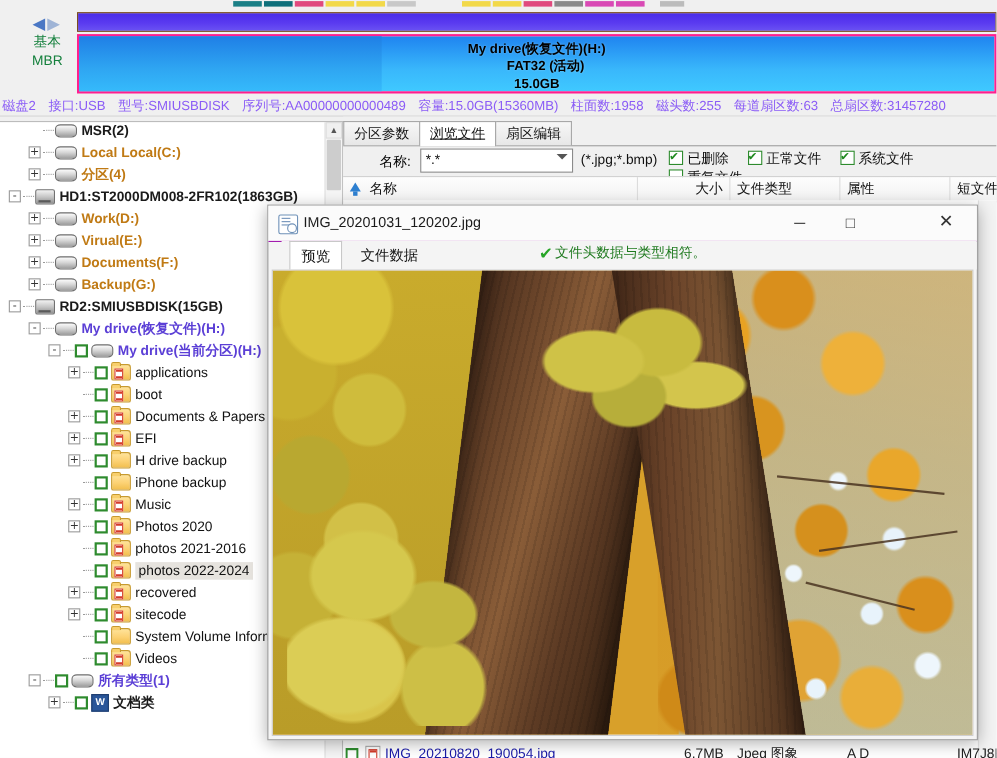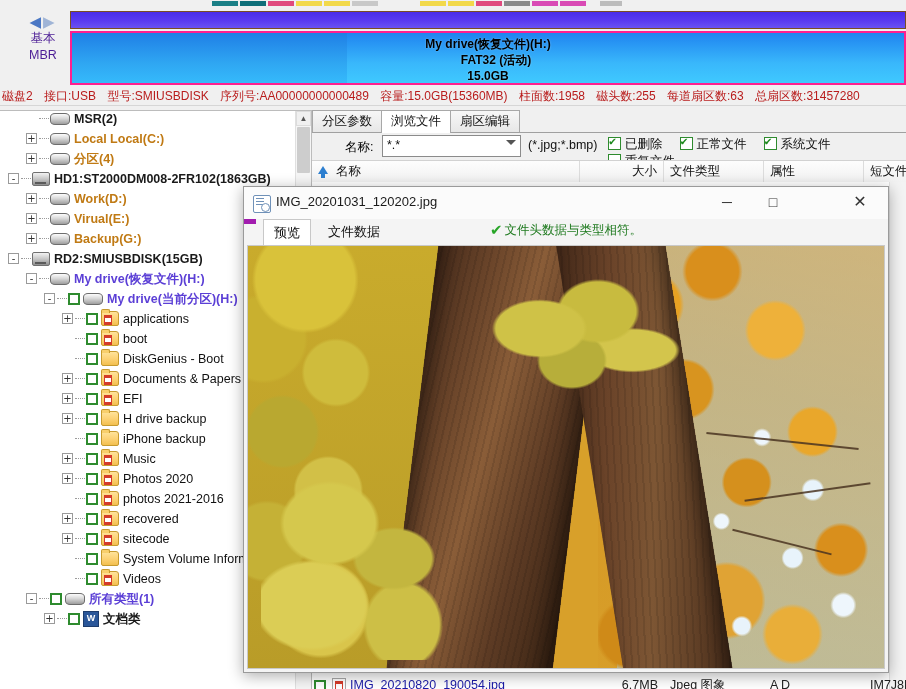--- a/index.html
+++ b/index.html
@@ -23,21 +23,21 @@
   
   .diskmap {
     position: absolute; left: 0; top: 8px; width: 906px; height: 78px;
     background: #f0f0f0;
   }
   .disk-label {
     position: absolute; left: 12px; top: 6px; width: 62px;
     text-align: center; font-size: 12px; color: #1a1a1a;
   }
   .nav-arrows { font-size: 15px; letter-spacing: 2px; color: #4a77c4; line-height: 16px; }
-  .disk-label .lab { display: block; line-height: 17px; font-size: 12.5px; color:#4c1d95;}
+  .disk-label .lab { display: block; line-height: 17px; font-size: 12.5px; color:#15803d;}
 
   .part-strip-top {
     position: absolute; left: 70px; top: 3px; right: 0; height: 18px;
     background: linear-gradient(180deg,#4a2ce8 0%, #5a3af0 55%, #6a52f2 100%);
     border: 1px solid #7a4d22;
     box-sizing: border-box;
   }
   .part-strip-main {
     position: absolute; left: 70px; top: 23px; right: 0; height: 54px;
     border: 2px solid #ff1f8f;
@@ -52,21 +52,21 @@
     position: absolute; left: 0; right: 0; top: 3px;
     text-align: center; color: #000; font-weight: bold; font-size: 12px;
     line-height: 16px; text-shadow: 0 0 2px rgba(255,255,255,.35);
   }
   .part-text .l2 { font-weight: bold; padding-left: 16px; }
   .part-text .l3 { font-weight: bold; }
 
   
   .diskinfo {
     position: absolute; left: 0; top: 86px; width: 906px; height: 20px;
-    background: #f0f0f0; font-size: 12px; color: #b91c1c;
+    background: #f0f0f0; font-size: 12px; color: #8b5cf6;
     line-height: 20px; white-space: nowrap; padding-left: 2px;
     box-sizing: border-box;
     border-bottom: 1px solid #d6d6d6;
   }
   .diskinfo span { margin-right: 8px; }
 
   
   .tree-pane {
     position: absolute; left: 0; top: 110px; width: 312px; bottom: 0;
     background: #fff; border: 1px solid #bcbcbc; border-left: 0; border-bottom: 0;
@@ -171,21 +171,21 @@
     border-bottom: 1px solid #a0a0a0;
   }
   .tab {
     position: relative; float: left; height: 22px; line-height: 21px;
     padding: 0 9px; font-size: 12.5px; color: #111;
     border: 1px solid #a8a8a8; border-bottom: 0;
     background: linear-gradient(180deg,#f7f7f7 0%, #e7e7e7 100%);
     margin-right: -1px; box-sizing: border-box;
   }
   .tab.active {
-    background: #fff; height: 23px; z-index: 3;
+    background: #fff; height: 23px; z-index: 3; text-decoration: underline;
   }
 
   .filterbar {
     position: absolute; left: 0; top: 28px; right: 0; height: 26px;
   }
   .filterbar .lab {
     position: absolute; left: 33px; top: 5px; font-size: 12.5px;
   }
   .combo {
     position: absolute; left: 70px; top: 1px; width: 139px; height: 22px;
@@ -267,21 +267,21 @@
   
   .dialog {
     position: absolute; left: 243px; top: 186px; width: 646px; height: 487px;
     background: #f4f4f4;
     border: 1px solid #9a9a9a;
     box-shadow: 0 3px 14px rgba(0,0,0,.32);
     box-sizing: border-box;
   }
   .dlg-title {
     position: absolute; left: 0; top: 0; right: 0; height: 32px;
-    background: #fbfbfb; border-bottom: 5px solid #a21caf;
+    background: #fbfbfb; border-bottom: 1px solid #a21caf;
   }
   .dlg-ico {
     position: absolute; left: 9px; top: 8px; width: 16px; height: 16px;
     border: 1px solid #6f91b8; background: #fff; border-radius: 2px;
   }
   .dlg-ico:before {
     content:''; position:absolute; left:2px; top:2px; width:8px; height:1px;
     background:#6f91b8; box-shadow: 0 3px 0 #6f91b8, 0 6px 0 #6f91b8;
   }
   .dlg-ico:after {
@@ -462,34 +462,35 @@
   </div>
 
   <div class="tree-pane">
     <div class="tree-inner" id="tree-list" style="top: -3px;">
         <div class="tnode"><span style="display:inline-block;width:26px"></span><span class="expander blank"></span><span class="dots"></span><span class="ico ico-part"></span><span class="label dark">MSR(2)</span></div>
         <div class="tnode"><span style="display:inline-block;width:26px"></span><span class="expander">+</span><span class="dots"></span><span class="ico ico-part"></span><span class="label orange">Local Local(C:)</span></div>
         <div class="tnode"><span style="display:inline-block;width:26px"></span><span class="expander">+</span><span class="dots"></span><span class="ico ico-part"></span><span class="label orange">分区(4)</span></div>
         <div class="tnode"><span style="display:inline-block;width:8px"></span><span class="expander">-</span><span class="dots"></span><span class="ico ico-disk"></span><span class="label dark">HD1:ST2000DM008-2FR102(1863GB)</span></div>
         <div class="tnode"><span style="display:inline-block;width:26px"></span><span class="expander">+</span><span class="dots"></span><span class="ico ico-part"></span><span class="label orange">Work(D:)</span></div>
         <div class="tnode"><span style="display:inline-block;width:26px"></span><span class="expander">+</span><span class="dots"></span><span class="ico ico-part"></span><span class="label orange">Virual(E:)</span></div>
+        <div class="tnode"><span style="display:inline-block;width:26px"></span><span class="expander">+</span><span class="dots"></span><span class="ico ico-part"></span><span class="label orange">Documents(F:)</span></div>
         <div class="tnode"><span style="display:inline-block;width:26px"></span><span class="expander">+</span><span class="dots"></span><span class="ico ico-part"></span><span class="label orange">Backup(G:)</span></div>
         <div class="tnode"><span style="display:inline-block;width:8px"></span><span class="expander">-</span><span class="dots"></span><span class="ico ico-disk"></span><span class="label dark">RD2:SMIUSBDISK(15GB)</span></div>
         <div class="tnode"><span style="display:inline-block;width:26px"></span><span class="expander">-</span><span class="dots"></span><span class="ico ico-part"></span><span class="label purple">My drive(恢复文件)(H:)</span></div>
         <div class="tnode"><span style="display:inline-block;width:44px"></span><span class="expander">-</span><span class="dots"></span><span class="chk"></span><span class="ico ico-part"></span><span class="label purple">My drive(当前分区)(H:)</span></div>
         <div class="tnode"><span style="display:inline-block;width:62px"></span><span class="expander">+</span><span class="dots"></span><span class="chk"></span><span class="ico ico-folder del"></span><span class="label plain">applications</span></div>
         <div class="tnode"><span style="display:inline-block;width:62px"></span><span class="expander blank"></span><span class="dots"></span><span class="chk"></span><span class="ico ico-folder del"></span><span class="label plain">boot</span></div>
-        <div class="tnode"><span style="display:inline-block;width:62px"></span><span class="expander blank"></span><span class="dots"></span><span class="chk"></span><span class="ico ico-folder"></span><span class="label plain">DiskGenius - Boot</span></div>
         <div class="tnode"><span style="display:inline-block;width:62px"></span><span class="expander">+</span><span class="dots"></span><span class="chk"></span><span class="ico ico-folder del"></span><span class="label plain">Documents &amp; Papers</span></div>
         <div class="tnode"><span style="display:inline-block;width:62px"></span><span class="expander">+</span><span class="dots"></span><span class="chk"></span><span class="ico ico-folder del"></span><span class="label plain">EFI</span></div>
         <div class="tnode"><span style="display:inline-block;width:62px"></span><span class="expander">+</span><span class="dots"></span><span class="chk"></span><span class="ico ico-folder"></span><span class="label plain">H drive backup</span></div>
         <div class="tnode"><span style="display:inline-block;width:62px"></span><span class="expander blank"></span><span class="dots"></span><span class="chk"></span><span class="ico ico-folder"></span><span class="label plain">iPhone backup</span></div>
         <div class="tnode"><span style="display:inline-block;width:62px"></span><span class="expander">+</span><span class="dots"></span><span class="chk"></span><span class="ico ico-folder del"></span><span class="label plain">Music</span></div>
         <div class="tnode"><span style="display:inline-block;width:62px"></span><span class="expander">+</span><span class="dots"></span><span class="chk"></span><span class="ico ico-folder del"></span><span class="label plain">Photos 2020</span></div>
         <div class="tnode"><span style="display:inline-block;width:62px"></span><span class="expander blank"></span><span class="dots"></span><span class="chk"></span><span class="ico ico-folder del"></span><span class="label plain">photos 2021-2016</span></div>
+        <div class="tnode"><span style="display:inline-block;width:62px"></span><span class="expander blank"></span><span class="dots"></span><span class="chk"></span><span class="ico ico-folder del"></span><span class="label plain  sel">photos 2022-2024</span></div>
         <div class="tnode"><span style="display:inline-block;width:62px"></span><span class="expander">+</span><span class="dots"></span><span class="chk"></span><span class="ico ico-folder del"></span><span class="label plain">recovered</span></div>
         <div class="tnode"><span style="display:inline-block;width:62px"></span><span class="expander">+</span><span class="dots"></span><span class="chk"></span><span class="ico ico-folder del"></span><span class="label plain">sitecode</span></div>
         <div class="tnode"><span style="display:inline-block;width:62px"></span><span class="expander blank"></span><span class="dots"></span><span class="chk"></span><span class="ico ico-folder"></span><span class="label plain">System Volume Inform</span></div>
         <div class="tnode"><span style="display:inline-block;width:62px"></span><span class="expander blank"></span><span class="dots"></span><span class="chk"></span><span class="ico ico-folder del"></span><span class="label plain">Videos</span></div>
         <div class="tnode"><span style="display:inline-block;width:26px"></span><span class="expander">-</span><span class="dots"></span><span class="chk"></span><span class="ico ico-part"></span><span class="label purple">所有类型(1)</span></div>
         <div class="tnode"><span style="display:inline-block;width:44px"></span><span class="expander">+</span><span class="dots"></span><span class="chk"></span><span class="ico ico-word">W</span><span class="label dark">文档类</span></div>
       </div>
     <div class="tree-scroll-v">
       <div class="arrow-up">▲</div>
       <div class="thumb"></div>

